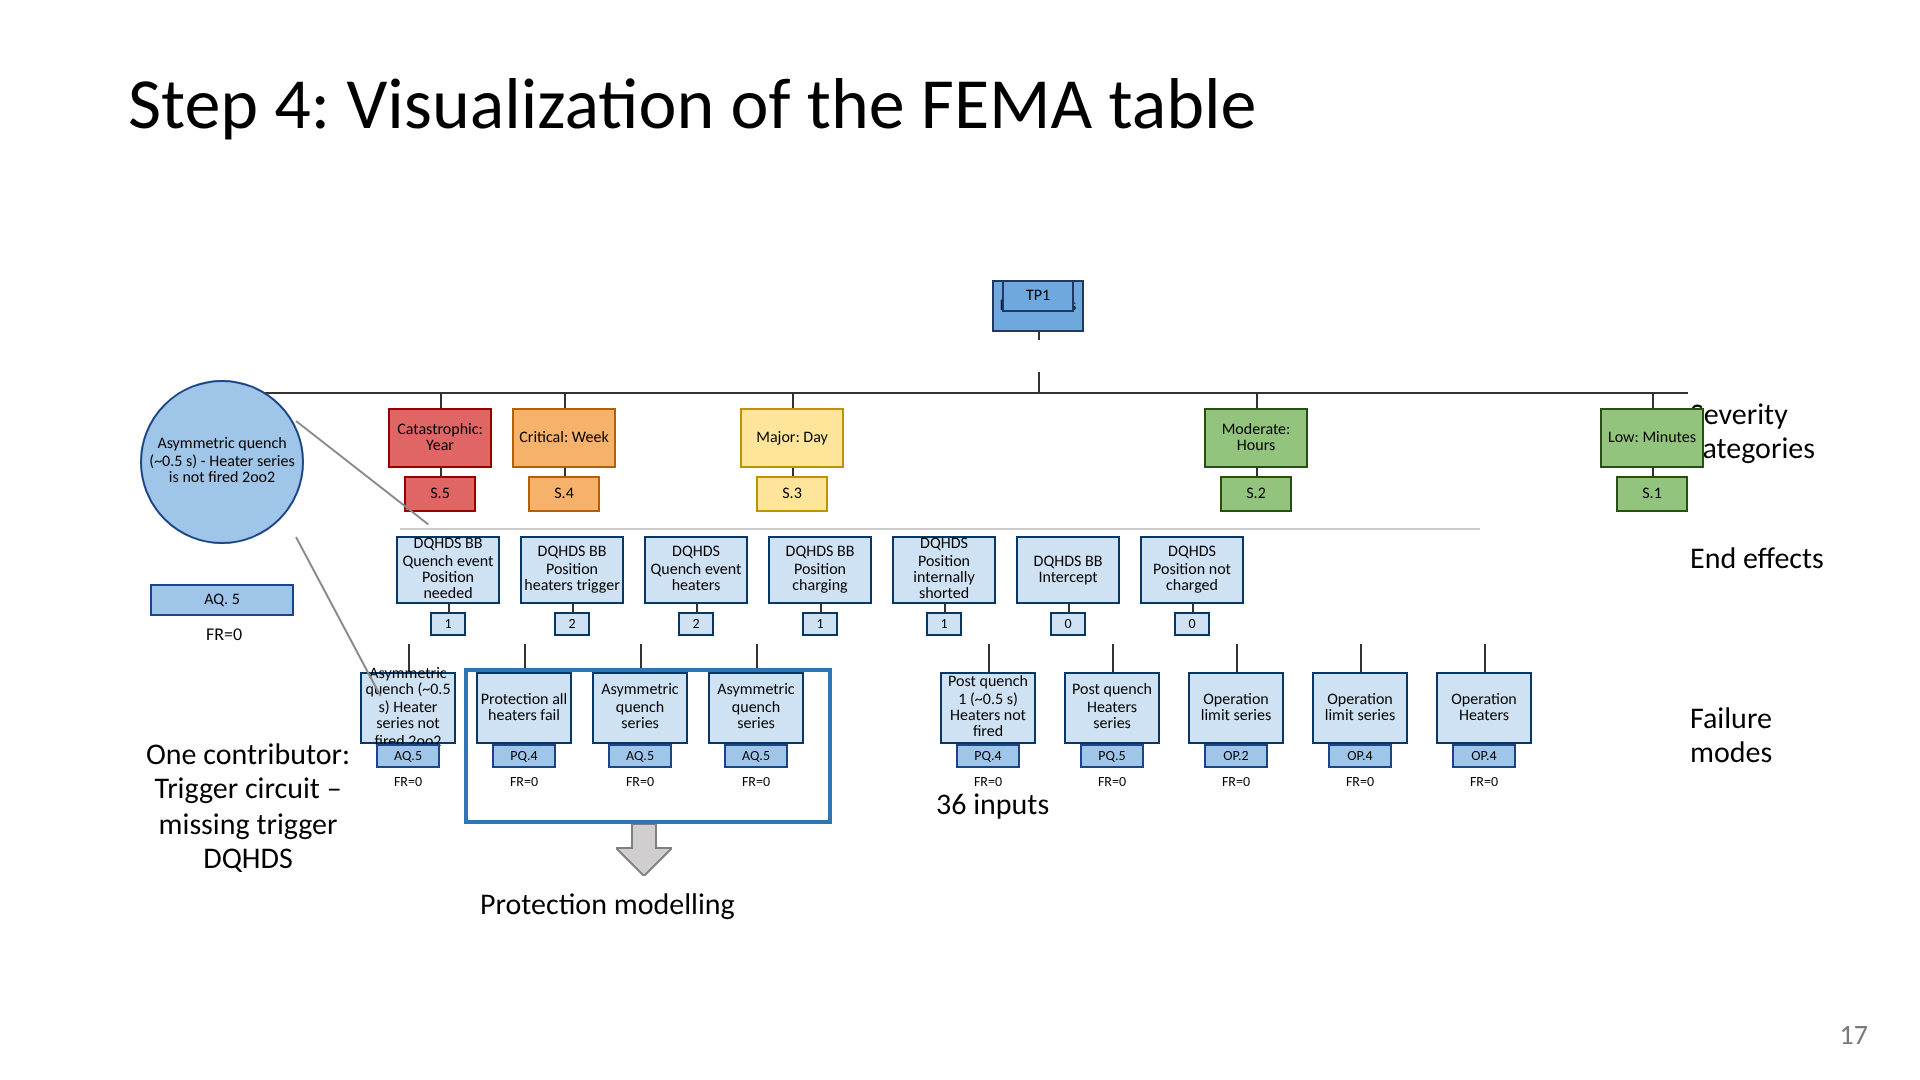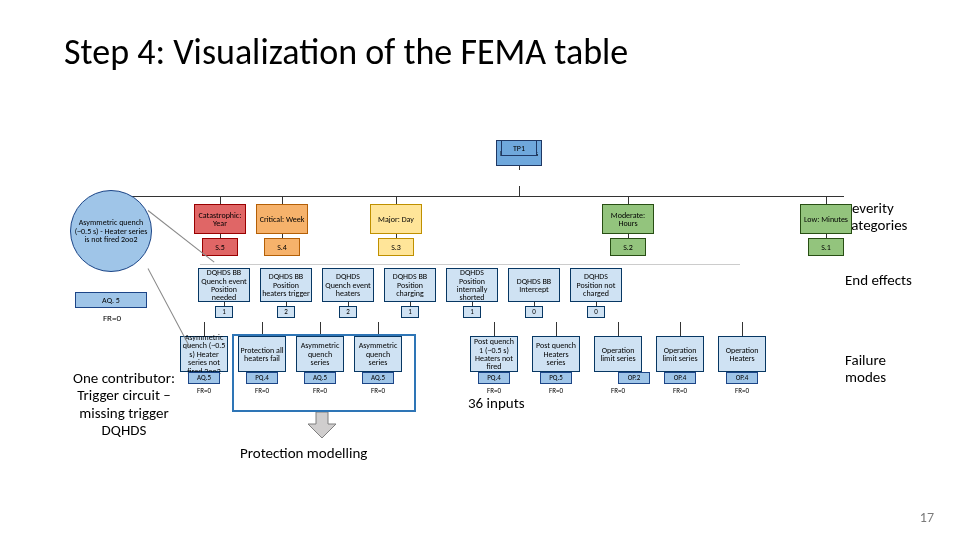--- a/index.html
+++ b/index.html
@@ -126,21 +126,21 @@
         <div class="cn" style="left: 424px; top: 182px; height: 14px;"></div>
         <div class="node fm" style="left: 400px; top: 196px;">Post quench 1 (~0.5 s) Heaters not fired</div>
         <div class="node" style="left: 408px; top: 232px; width: 32px; height: 12px; background: rgb(159, 197, 232); border-color: rgb(28, 69, 135); font-size: 7px;">PQ.4</div>
         <div class="node" style="left: 408px; top: 246px; width: 32px; height: 10px; border: none; font-size: 7px;">FR=0</div>
         <div class="cn" style="left: 486px; top: 182px; height: 14px;"></div>
         <div class="node fm" style="left: 462px; top: 196px;">Post quench Heaters series</div>
         <div class="node" style="left: 470px; top: 232px; width: 32px; height: 12px; background: rgb(159, 197, 232); border-color: rgb(28, 69, 135); font-size: 7px;">PQ.5</div>
         <div class="node" style="left: 470px; top: 246px; width: 32px; height: 10px; border: none; font-size: 7px;">FR=0</div>
         <div class="cn" style="left: 548px; top: 182px; height: 14px;"></div>
         <div class="node fm" style="left: 524px; top: 196px;">Operation limit series</div>
-        <div class="node" style="left: 532px; top: 232px; width: 32px; height: 12px; background: rgb(159, 197, 232); border-color: rgb(28, 69, 135); font-size: 7px; margin-left: 16px;">OP.2</div>
+        <div class="node" style="left: 532px; top: 232px; width: 32px; height: 12px; background: rgb(159, 197, 232); border-color: rgb(28, 69, 135); font-size: 7px;">OP.2</div>
         <div class="node" style="left: 532px; top: 246px; width: 32px; height: 10px; border: none; font-size: 7px;">FR=0</div>
         <div class="cn" style="left: 610px; top: 182px; height: 14px;"></div>
         <div class="node fm" style="left: 586px; top: 196px;">Operation limit series</div>
         <div class="node" style="left: 594px; top: 232px; width: 32px; height: 12px; background: rgb(159, 197, 232); border-color: rgb(28, 69, 135); font-size: 7px;">OP.4</div>
         <div class="node" style="left: 594px; top: 246px; width: 32px; height: 10px; border: none; font-size: 7px;">FR=0</div>
         <div class="cn" style="left: 672px; top: 182px; height: 14px;"></div>
         <div class="node fm" style="left: 648px; top: 196px;">Operation Heaters</div>
         <div class="node" style="left: 656px; top: 232px; width: 32px; height: 12px; background: rgb(159, 197, 232); border-color: rgb(28, 69, 135); font-size: 7px;">OP.4</div>
         <div class="node" style="left: 656px; top: 246px; width: 32px; height: 10px; border: none; font-size: 7px;">FR=0</div>
       </div>

